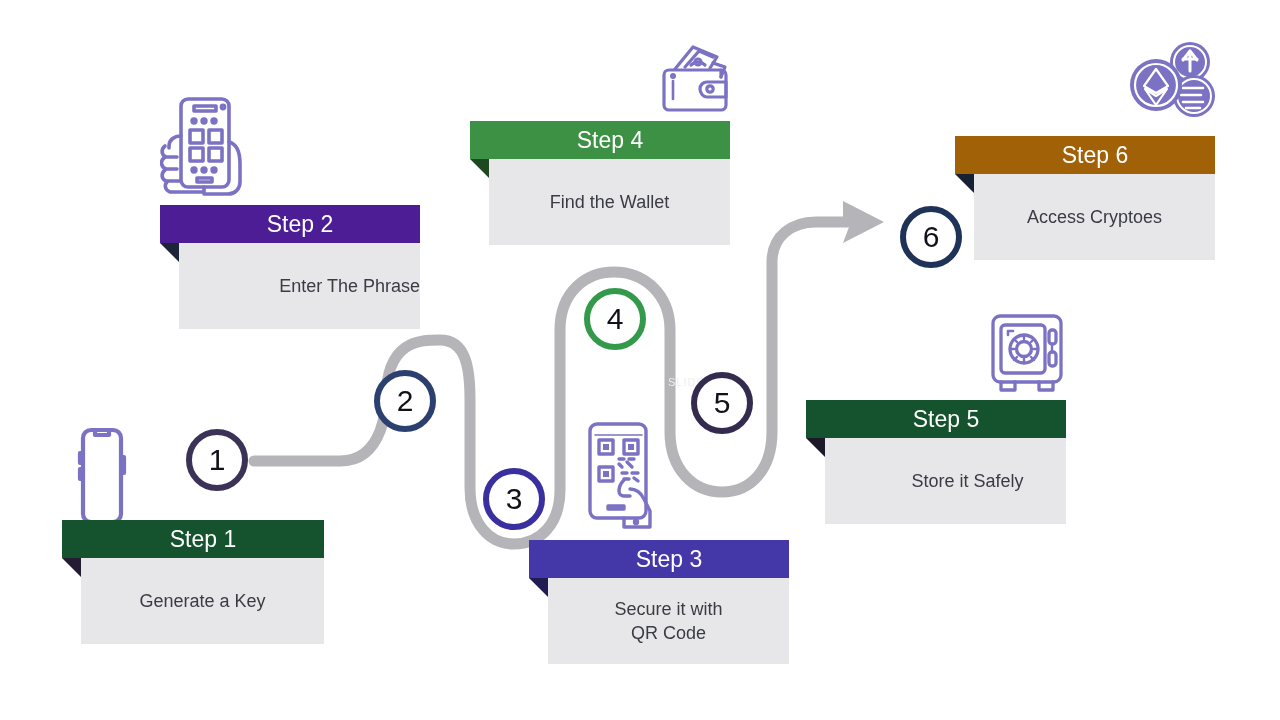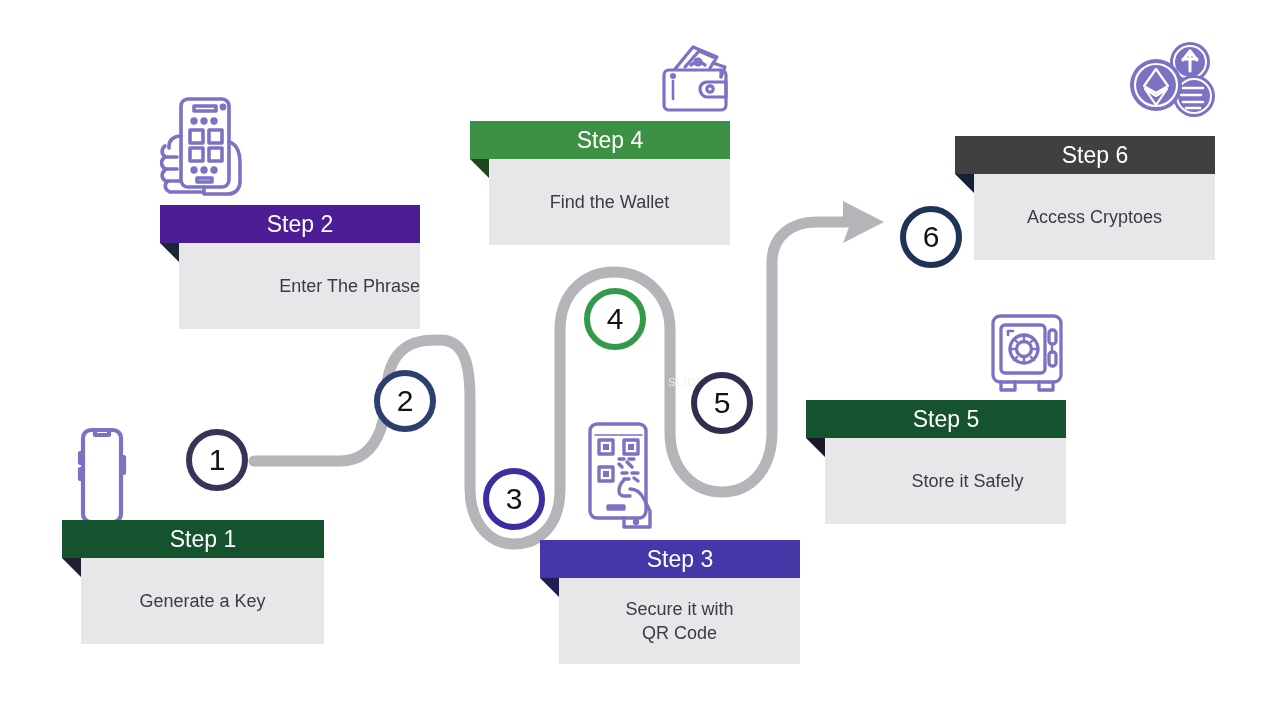--- a/index.html
+++ b/index.html
@@ -209,21 +209,21 @@
         <path d="M 22,85 L 38,85 L 38,88 L 22,88 Z"></path>
         <path d="M 38,59 C 35,62 33,66 33,70 C 33,73 35,75 38,75 L 44,75"></path>
         <path d="M 44,68 C 50,68 55,72 58,78 L 64,90 L 64,106 L 38,106 L 38,97"></path>
         <circle cx="50" cy="101" r="1.5"></circle>
       </g>
     </svg>
   </div>
   <div class="step-marker" style="left:483px; top:468px; width:62px; height:62px; border:6px solid #3a2f9e;">
     <span>3</span>
   </div>
-  <div class="step-card" style="left:540px; top:540px; width:260px; height:124px;">
+  <div class="step-card" style="left:529px; top:540px; width:260px; height:124px;">
     <div class="card-header" style="width:260px; background:#4438a8;">
       <span>Step 3</span>
     </div>
     <div class="card-fold" style="left:0px; top:38px; border-width:19px 0 0 19px; border-color:#221c54 transparent transparent transparent;"></div>
     <div class="card-body" style="left:19px; top:38px; width:241px; height:86px;justify-content:center;">
       <span>Secure it with
 QR Code</span>
     </div>
   </div>
 
@@ -300,21 +300,21 @@
         <circle cx="28" cy="45" r="26" fill="#7b72c4"></circle>
         <circle cx="28" cy="45" r="21" fill="none" stroke="#ffffff" stroke-width="2.2"></circle>
         <path d="M 28,29 L 40,46 L 28,53 L 16,46 Z M 28,56 L 39,49 L 28,65 L 17,49 Z" fill="none" stroke="#ffffff" stroke-width="2.2" stroke-linejoin="round"></path>
       </g>
     </svg>
   </div>
   <div class="step-marker" style="left:900px; top:206px; width:62px; height:62px; border:6px solid #1f3258;">
     <span>6</span>
   </div>
   <div class="step-card" style="left:955px; top:136px; width:260px; height:124px;">
-    <div class="card-header" style="width:260px; background:#404040;">
+    <div class="card-header" style="width:260px; background:#a16207;">
       <span>Step 6</span>
     </div>
     <div class="card-fold" style="left:0px; top:38px; border-width:19px 0 0 19px; border-color:#172134 transparent transparent transparent;"></div>
     <div class="card-body" style="left:19px; top:38px; width:241px; height:86px;">
       <span>Access Cryptoes</span>
     </div>
   </div>
 
 </div>
 

